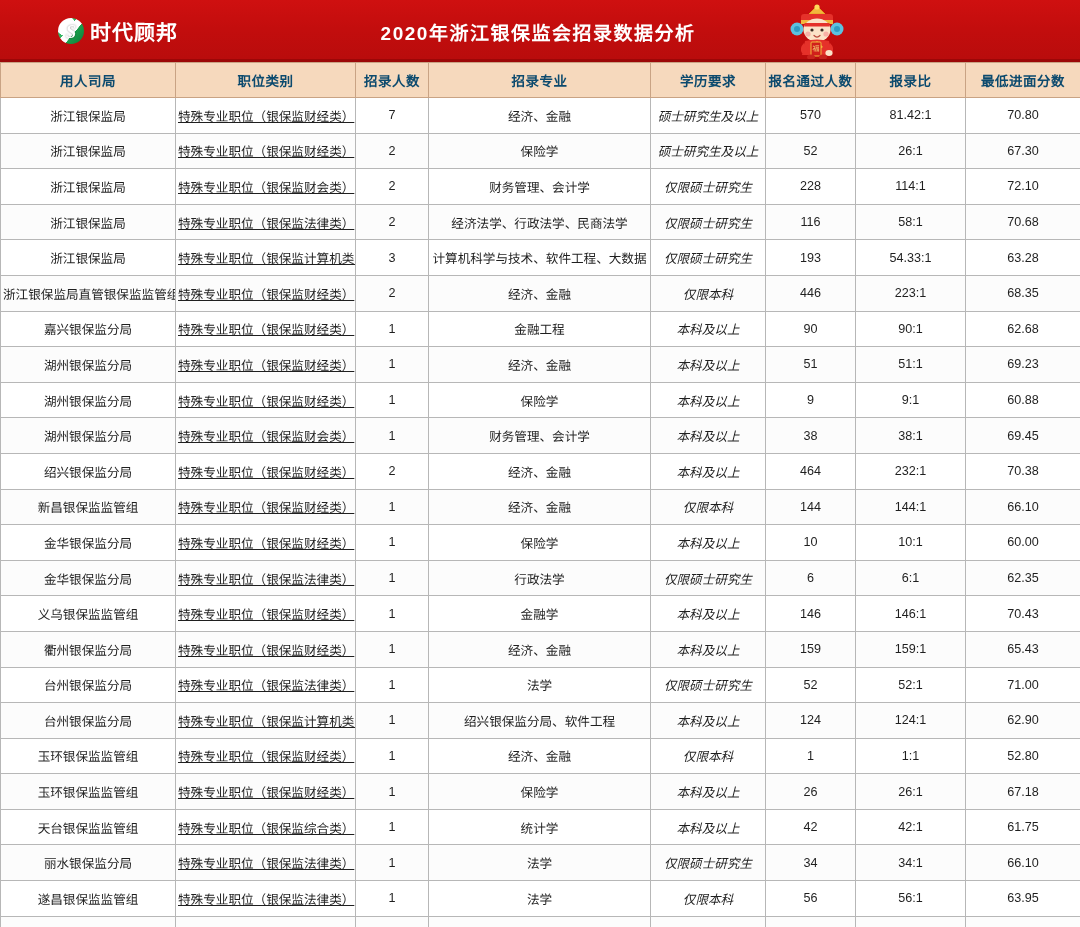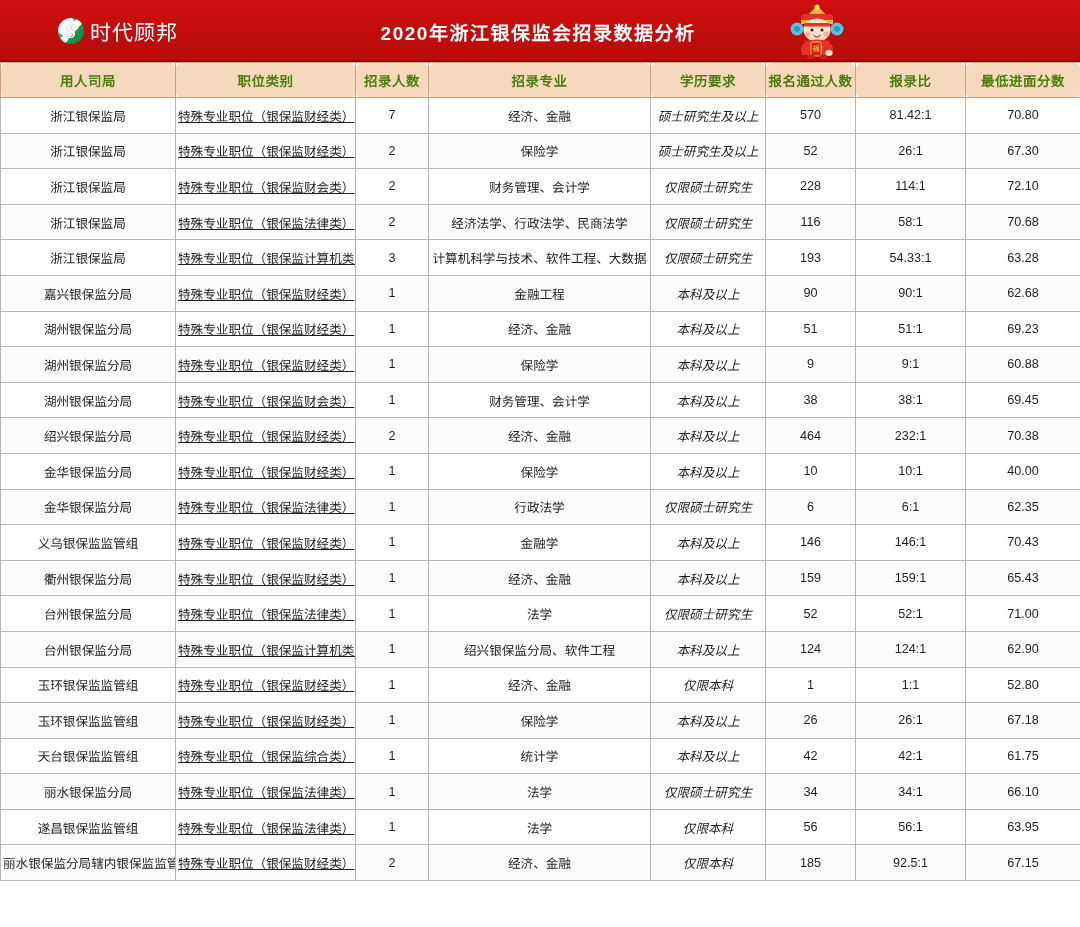--- a/index.html
+++ b/index.html
@@ -57,21 +57,21 @@
     font-weight: bold;
     font-size: 19px;
     font-style: italic;
     color: #ffffff;
     text-shadow: 0 0 2px rgba(0,0,0,.45);
     line-height: 1;
     flex: none;
   }
   .brand-name {
     font-size: 21px;
-    font-weight: normal;
+    font-weight: bold;
     color: #ffffff;
     letter-spacing: 1px;
     white-space: nowrap;
   }
   .banner-title {
     position: absolute;
     left: 0; right: 4px;
     text-align: center;
     font-size: 19px;
     font-weight: bold;
@@ -100,26 +100,25 @@
     border: 1px solid #b7b7b7;
     text-align: center;
     vertical-align: middle;
     padding: 0 2px;
     overflow: hidden;
     white-space: nowrap;
   }
   table.data-table th {
     height: 34px;
     background: #f6d9bd;
-    color: #4d7c0f;
+    color: #0c4a6e;
     font-size: 13.5px;
     font-weight: bold;
     border-color: #c9a384;
     letter-spacing: .5px;
-    border-radius: 6px;
   }
   table.data-table td {
     height: 34.6px;
     font-size: 12.6px;
     color: #1f1f1f;
     font-weight: 500;
   }
   td.cell-org     { font-size: 12.4px; }
   td.cell-cat     { font-size: 12.2px; text-decoration: underline; }
   td.cell-num     { font-size: 13px; }
@@ -247,20 +246,30 @@
         <td class="cell-org">浙江银保监局</td>
         <td class="cell-cat">特殊专业职位（银保监计算机类）</td>
         <td class="cell-num">3</td>
         <td class="cell-major">计算机科学与技术、软件工程、大数据</td>
         <td class="cell-edu">仅限硕士研究生</td>
         <td class="cell-pass">193</td>
         <td class="cell-ratio">54.33:1</td>
         <td class="cell-score">63.28</td>
       </tr>
       <tr>
+        <td class="cell-org">浙江银保监局直管银保监监管组</td>
+        <td class="cell-cat">特殊专业职位（银保监财经类）</td>
+        <td class="cell-num">2</td>
+        <td class="cell-major">经济、金融</td>
+        <td class="cell-edu">仅限本科</td>
+        <td class="cell-pass">446</td>
+        <td class="cell-ratio">223:1</td>
+        <td class="cell-score">68.35</td>
+      </tr>
+      <tr>
         <td class="cell-org">嘉兴银保监分局</td>
         <td class="cell-cat">特殊专业职位（银保监财经类）</td>
         <td class="cell-num">1</td>
         <td class="cell-major">金融工程</td>
         <td class="cell-edu">本科及以上</td>
         <td class="cell-pass">90</td>
         <td class="cell-ratio">90:1</td>
         <td class="cell-score">62.68</td>
       </tr>
       <tr>
@@ -297,28 +306,38 @@
         <td class="cell-org">绍兴银保监分局</td>
         <td class="cell-cat">特殊专业职位（银保监财经类）</td>
         <td class="cell-num">2</td>
         <td class="cell-major">经济、金融</td>
         <td class="cell-edu">本科及以上</td>
         <td class="cell-pass">464</td>
         <td class="cell-ratio">232:1</td>
         <td class="cell-score">70.38</td>
       </tr>
       <tr>
+        <td class="cell-org">新昌银保监监管组</td>
+        <td class="cell-cat">特殊专业职位（银保监财经类）</td>
+        <td class="cell-num">1</td>
+        <td class="cell-major">经济、金融</td>
+        <td class="cell-edu">仅限本科</td>
+        <td class="cell-pass">144</td>
+        <td class="cell-ratio">144:1</td>
+        <td class="cell-score">66.10</td>
+      </tr>
+      <tr>
         <td class="cell-org">金华银保监分局</td>
         <td class="cell-cat">特殊专业职位（银保监财经类）</td>
         <td class="cell-num">1</td>
         <td class="cell-major">保险学</td>
         <td class="cell-edu">本科及以上</td>
         <td class="cell-pass">10</td>
         <td class="cell-ratio">10:1</td>
-        <td class="cell-score">40.00</td>
+        <td class="cell-score">60.00</td>
       </tr>
       <tr>
         <td class="cell-org">金华银保监分局</td>
         <td class="cell-cat">特殊专业职位（银保监法律类）</td>
         <td class="cell-num">1</td>
         <td class="cell-major">行政法学</td>
         <td class="cell-edu">仅限硕士研究生</td>
         <td class="cell-pass">6</td>
         <td class="cell-ratio">6:1</td>
         <td class="cell-score">62.35</td>

